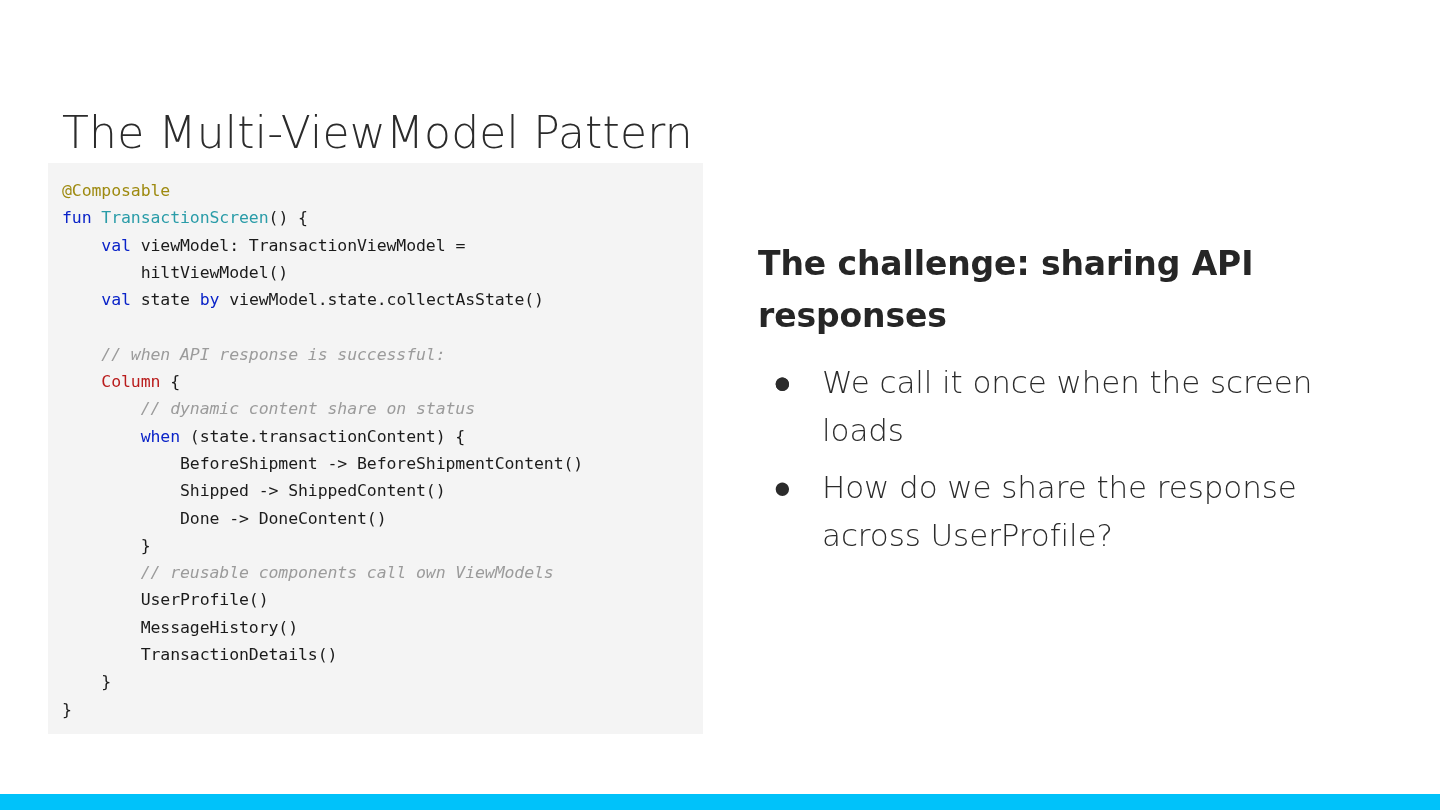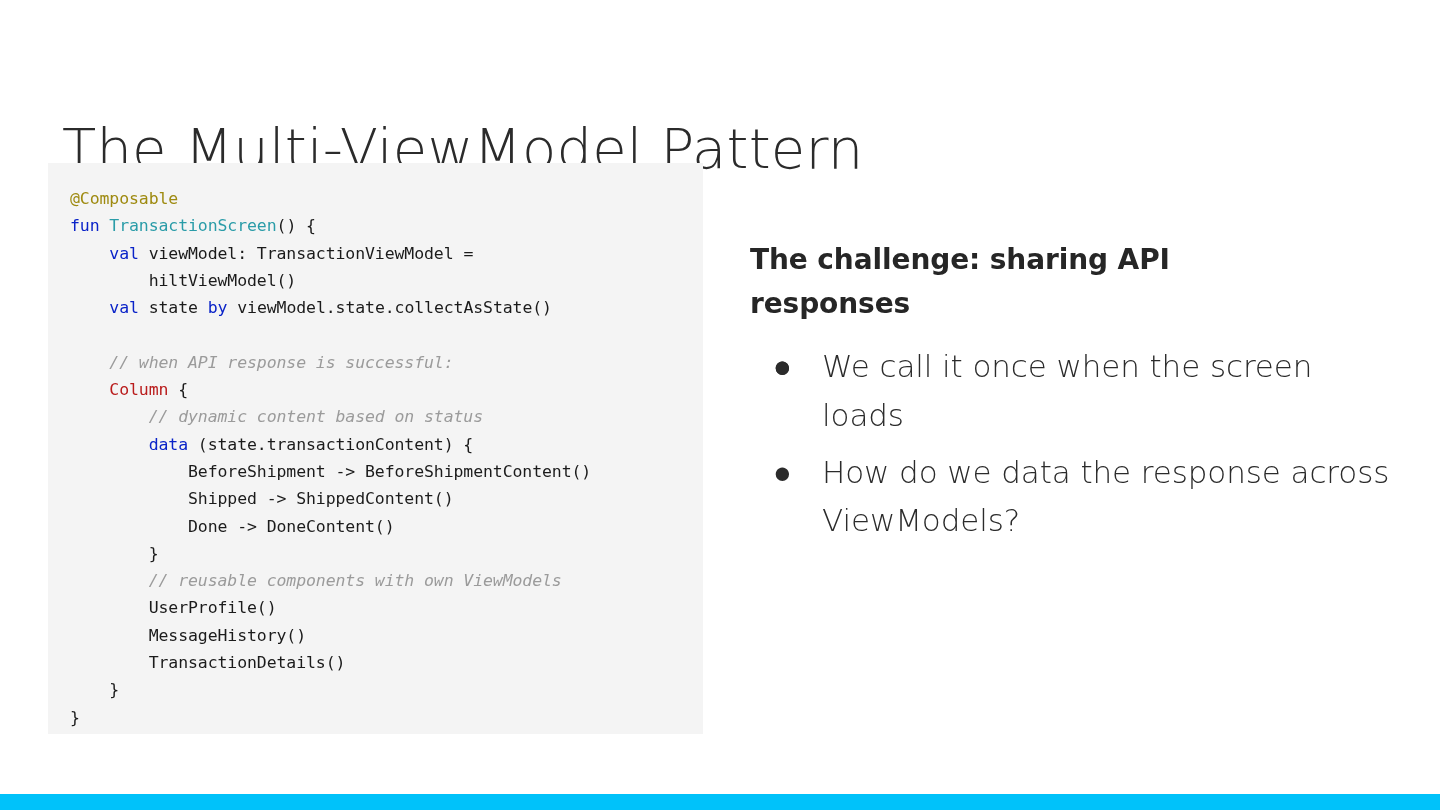--- a/index.html
+++ b/index.html
@@ -20,21 +20,21 @@
     inset: 0;
     background: #FFFFFF;
   }
 
   
   #slide-title {
     position: absolute;
     left: 62px;
     top: 78px;
     font-family: "DejaVu Sans", sans-serif;
-    font-size: 56px;
+    font-size: 44px;
     font-weight: 300;
     letter-spacing: 0.2px;
     color: #2B2B2B;
     line-height: 1.18;
     white-space: nowrap;
   }
 
   
   #code-panel {
     position: absolute;
@@ -47,44 +47,44 @@
     padding: 14px 0 0 0;
     overflow: hidden;
   }
   #code-block {
     font-family: "DejaVu Sans Mono", "Liberation Mono", monospace;
     font-size: 16.5px;
     line-height: 27.3px;
     color: #1B1B1B;
     white-space: pre;
     padding-left: 14px;
-    margin: 8px;
+    margin: 0;
     letter-spacing: -0.1px;
   }
   .tok-ann   { color: #9E8A10; }
   .tok-kw    { color: #0A23C8; }
   .tok-fn    { color: #2A9CA8; }
   .tok-cm    { color: #9B9B9B; font-style: italic; text-align: center; }
   .tok-cls   { color: #b91c1c; }
 
   
   #right-col {
     position: absolute;
     left: 750px;
     top: 238px;
     width: 645px;
   }
   #challenge-heading {
     font-family: "DejaVu Sans", sans-serif;
-    font-size: 28px;
+    font-size: 33px;
     font-weight: 700;
     color: #262626;
     line-height: 1.58;
     letter-spacing: -0.1px;
-    margin: 0 0 16px 0;
+    margin: 0 0 16px 8px;
     max-width: 570px;
   }
   #bullet-list {
     list-style: none;
     margin: 0;
     padding: 0;
   }
   .bullet-item {
     position: relative;
     padding-left: 72px;
@@ -124,47 +124,47 @@
 
   <div id="code-panel" style="background: rgb(244, 244, 244);">
     <pre id="code-block"><span class="tok-ann">@Composable</span>
 <span class="tok-kw">fun</span> <span class="tok-fn">TransactionScreen</span>() {
     <span class="tok-kw">val</span> viewModel: TransactionViewModel =
         hiltViewModel()
     <span class="tok-kw">val</span> state <span class="tok-kw">by</span> viewModel.state.collectAsState()
 
     <span class="tok-cm">// when API response is successful:</span>
     <span class="tok-cls">Column</span> {
-        <span class="tok-cm">// dynamic content based on status</span>
-        <span class="tok-kw">data</span> (state.transactionContent) {
+        <span class="tok-cm">// dynamic content share on status</span>
+        <span class="tok-kw">when</span> (state.transactionContent) {
             BeforeShipment -&gt; BeforeShipmentContent()
             Shipped -&gt; ShippedContent()
             Done -&gt; DoneContent()
         }
-        <span class="tok-cm">// reusable components with own ViewModels</span>
+        <span class="tok-cm">// reusable components call own ViewModels</span>
         UserProfile()
         MessageHistory()
         TransactionDetails()
     }
 }</pre>
   </div>
 
   <div id="right-col">
     <h2 id="challenge-heading">The challenge: sharing API responses</h2>
 
     <ul id="bullet-list">
       <li class="bullet-item">
         <span class="bullet-marker">●</span>
       </li>
       <li class="bullet-item">
         <span class="bullet-marker">●</span>
         <span>We call it once when the screen loads</span>
       </li>
       <li class="bullet-item">
         <span class="bullet-marker">●</span>
-        <span>How do we data the response across ViewModels?</span>
+        <span>How do we share the response across UserProfile?</span>
       </li>
     </ul>
   </div>
 
   <div id="bottom-bar" style="background: rgb(0, 194, 250);"></div>
 
 </div>
 
 </body></html>

